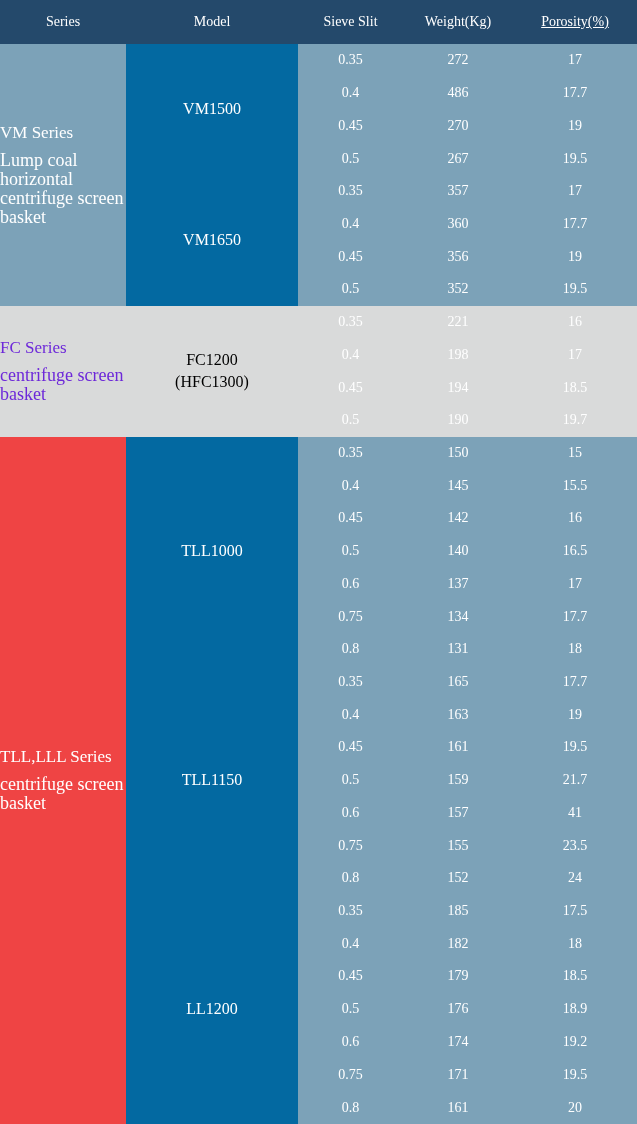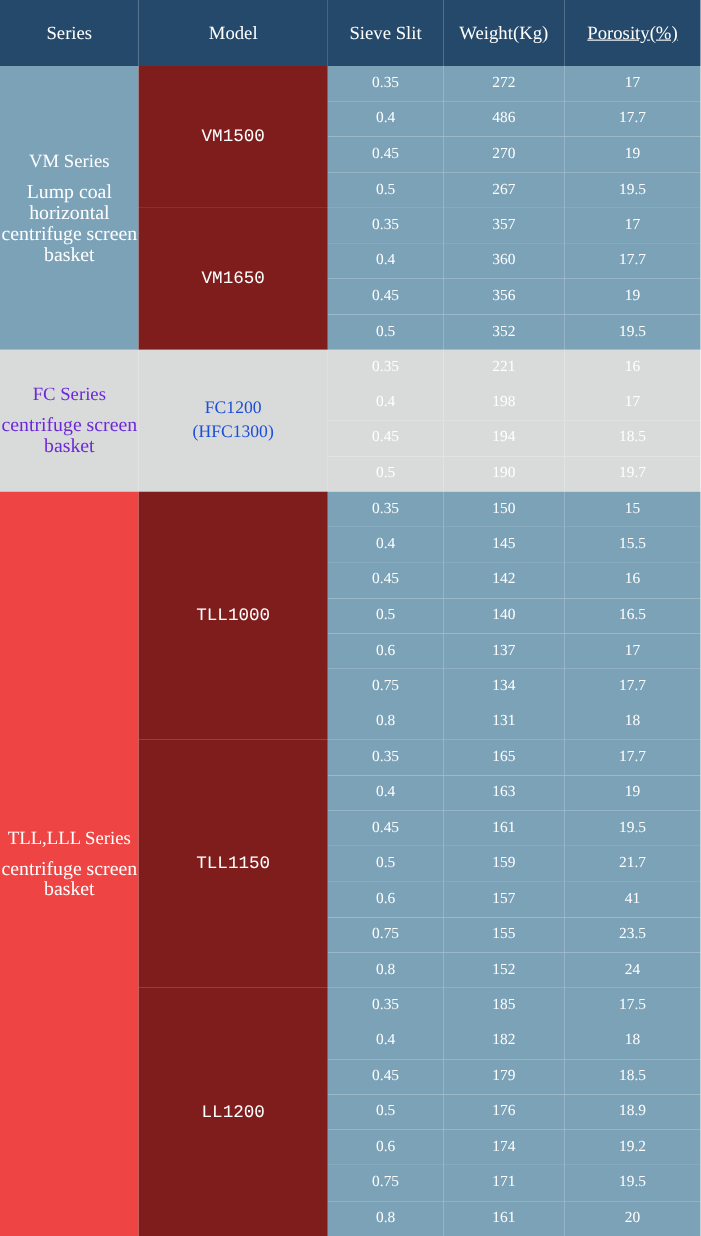--- a/index.html
+++ b/index.html
@@ -20,31 +20,30 @@
     table-layout: fixed;
   }
   #spec-table td, #spec-table th {
     padding: 0;
     margin: 0;
     border: 0;
   }
   .hdr {
     background: #24496b;
     color: #ffffff;
-    font-size: 17px;
+    font-size: 14px;
     font-weight: normal;
     text-align: center;
-    height: 60px;
+    height: 44px;
     border-right: 2px solid #ffffff;
     border-bottom: 3px solid #ffffff;
   }
   .hdr.last { border-right: 0; text-decoration: underline; }
 
   .series-cell {
-    text-align: center;
     vertical-align: middle;
     border-right: 3px solid #ffffff;
     border-bottom: 3px solid #ffffff;
     color: #ffffff;
     padding: 0 6px;
   }
   .series-cell.vm { background: #7ca2b8; }
   .series-cell.fc { background: #d9dada; }
   .series-cell.tll { background: #ef4444; border-bottom: 0; }
 
@@ -63,22 +62,22 @@
   .series-cell.fc .series-sub { color: #6d28d9; }
 
   .model-cell {
     text-align: center;
     vertical-align: middle;
     font-size: 16px;
     border-right: 3px solid #ffffff;
     border-bottom: 3px solid #ffffff;
     color: #ffffff;
   }
-  .model-cell.blue { background: #7f1d1d; font-family: Liberation Mono, monospace; }
-  .model-cell.grey { background: #d9dada; color: #1d4ed8; }
+  .model-cell.blue { background: #0369a1; }
+  .model-cell.grey { background: #d9dada; color: #000000; }
   .model-cell .line { display: block; line-height: 22px; }
 
   .data-cell {
     text-align: center;
     vertical-align: middle;
     font-size: 14px;
     height: 32px;
     color: #ffffff;
     border-right: 2px solid #ffffff;
     border-bottom: 2px solid #ffffff;

